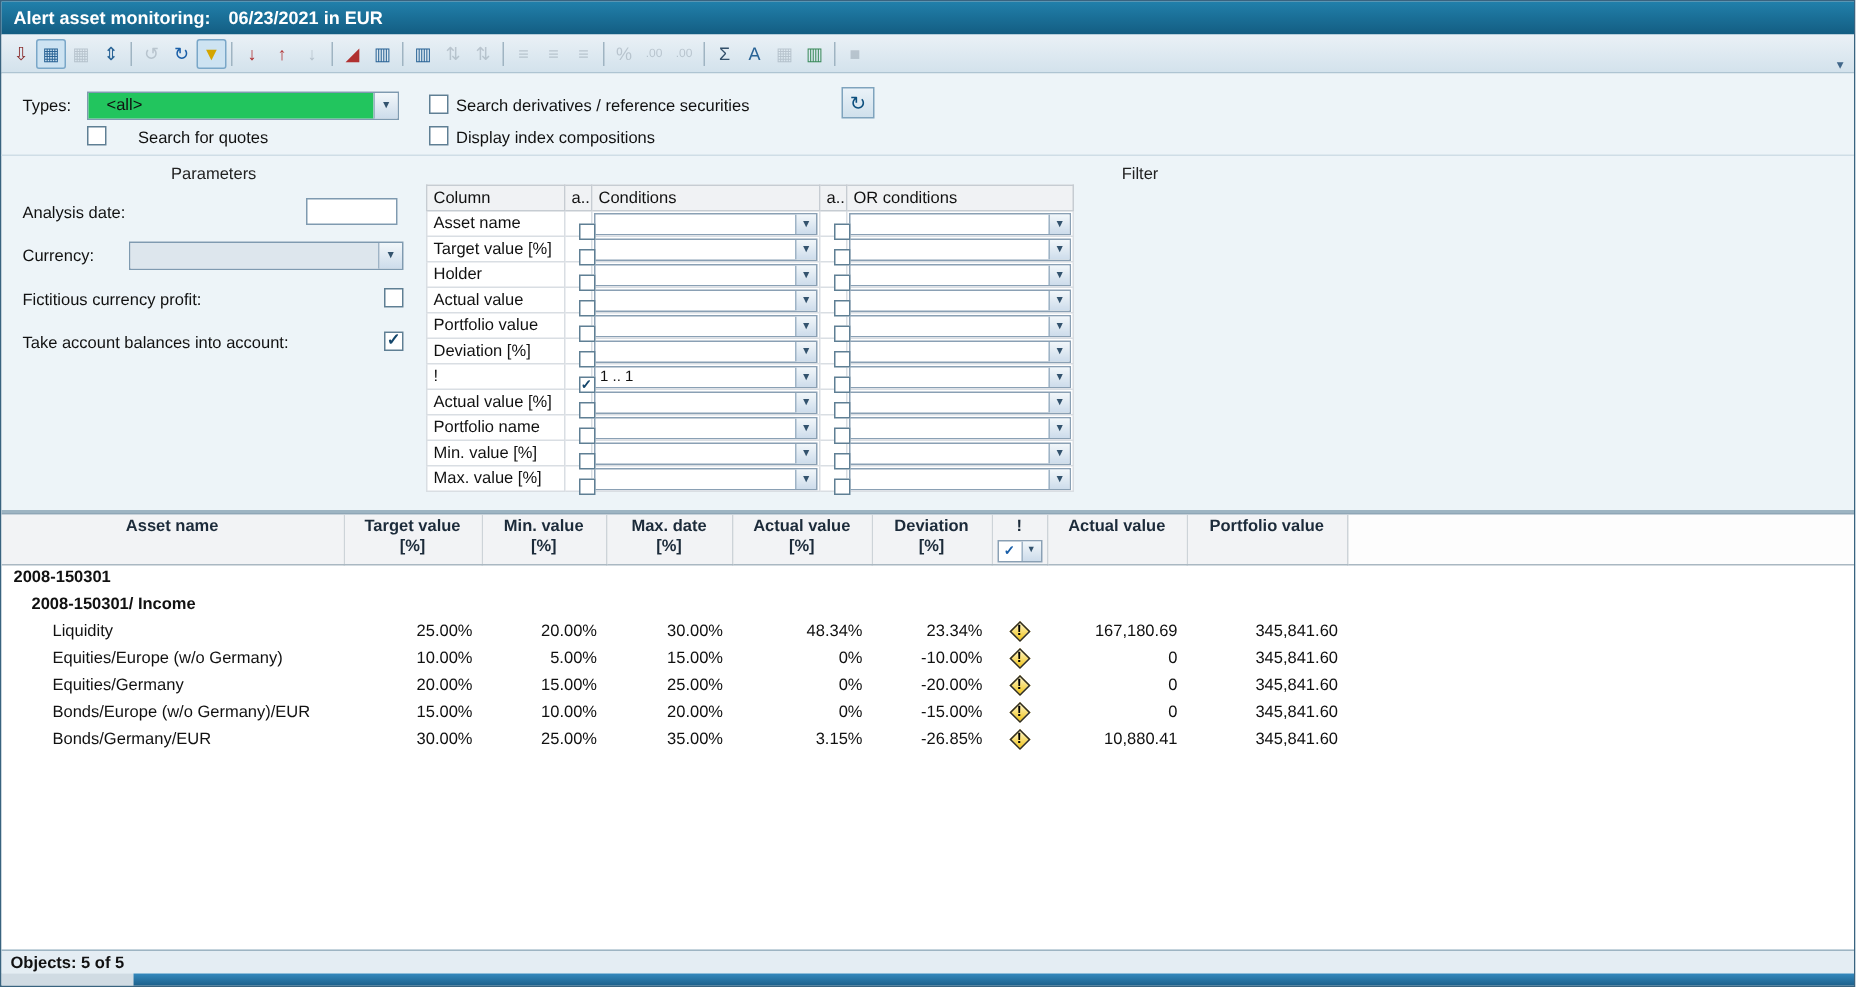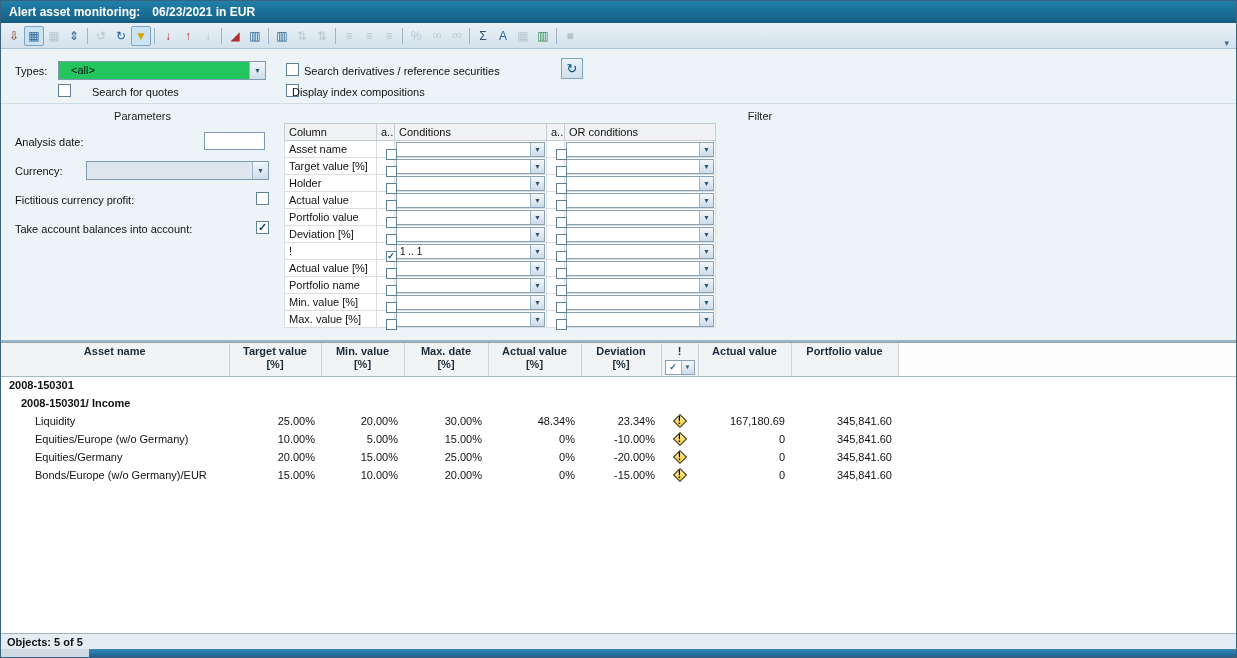--- a/index.html
+++ b/index.html
@@ -33,21 +33,21 @@
   .search-panel .cb { position: absolute; }
   .types-label { left: 14px; top: 16px; }
   .types-combo { position: absolute; left: 57px; top: 12px; width: 208px; }
   .types-combo .combo-val { background: #22c55e; padding-left: 12px; }
   .deriv-cb { left: 285px; top: 14px; }
   .deriv-label { left: 303px; top: 16px; }
   .refresh-btn { position: absolute; left: 560px; top: 9px; width: 22px; height: 21px; background: linear-gradient(#eaf2f8, #cfe0ec); border: 1px solid #7fa3bd; font-size: 13px; color: #0c4f7e; display: flex; align-items: center; justify-content: center; cursor: pointer; font-family: inherit; }
   .quotes-cb { left: 57px; top: 35px; }
   .quotes-label { left: 75px; top: 37px; margin-left: 16px; }
   .index-cb { left: 285px; top: 35px; }
-  .index-label { left: 291px; top: 37px; }
+  .index-label { left: 303px; top: 37px; }
 
   
   .params-panel { flex: 0 0 238px; position: relative; background: #edf4f8; border-bottom: 2px solid #9db4c2; padding-left: 36px; }
   .section-header { position: absolute; top: 6px; text-align: center; color: #222; }
   .params-header { left: 0; width: 283px; }
   .filter-header { left: 283px; right: 0; }
   .params-panel label { position: absolute; white-space: nowrap; }
   .params-panel .cb { position: absolute; }
   .analysis-label { left: 14px; top: 32px; }
   .analysis-input { position: absolute; left: 203px; top: 28px; width: 61px; height: 18px; border: 1px solid #7f9ab0; background: #fff; padding: 0 3px; font: inherit; }
@@ -540,20 +540,32 @@
             <td class="cnum">15.00%</td>
             <td class="cnum">10.00%</td>
             <td class="cnum">20.00%</td>
             <td class="cnum">0%</td>
             <td class="cnum">-15.00%</td>
             <td class="calert"><span class="alert"><span class="dia"></span><span class="ex">!</span></span></td>
             <td class="cnum">0</td>
             <td class="cnum">345,841.60</td>
             <td class="cfill"></td>
           </tr>
+          <tr class="drow">
+            <td class="cname">Bonds/Germany/EUR</td>
+            <td class="cnum">30.00%</td>
+            <td class="cnum">25.00%</td>
+            <td class="cnum">35.00%</td>
+            <td class="cnum">3.15%</td>
+            <td class="cnum">-26.85%</td>
+            <td class="calert"><span class="alert"><span class="dia"></span><span class="ex">!</span></span></td>
+            <td class="cnum">10,880.41</td>
+            <td class="cnum">345,841.60</td>
+            <td class="cfill"></td>
+          </tr>
         </tbody>
     </table>
   </div>
 
   <div class="statusbar">
     <span>Objects: 5 of 5</span>
   </div>
   <div class="bottom-strip">
     <div class="bs-left"></div>
     <div class="bs-blue"></div>

